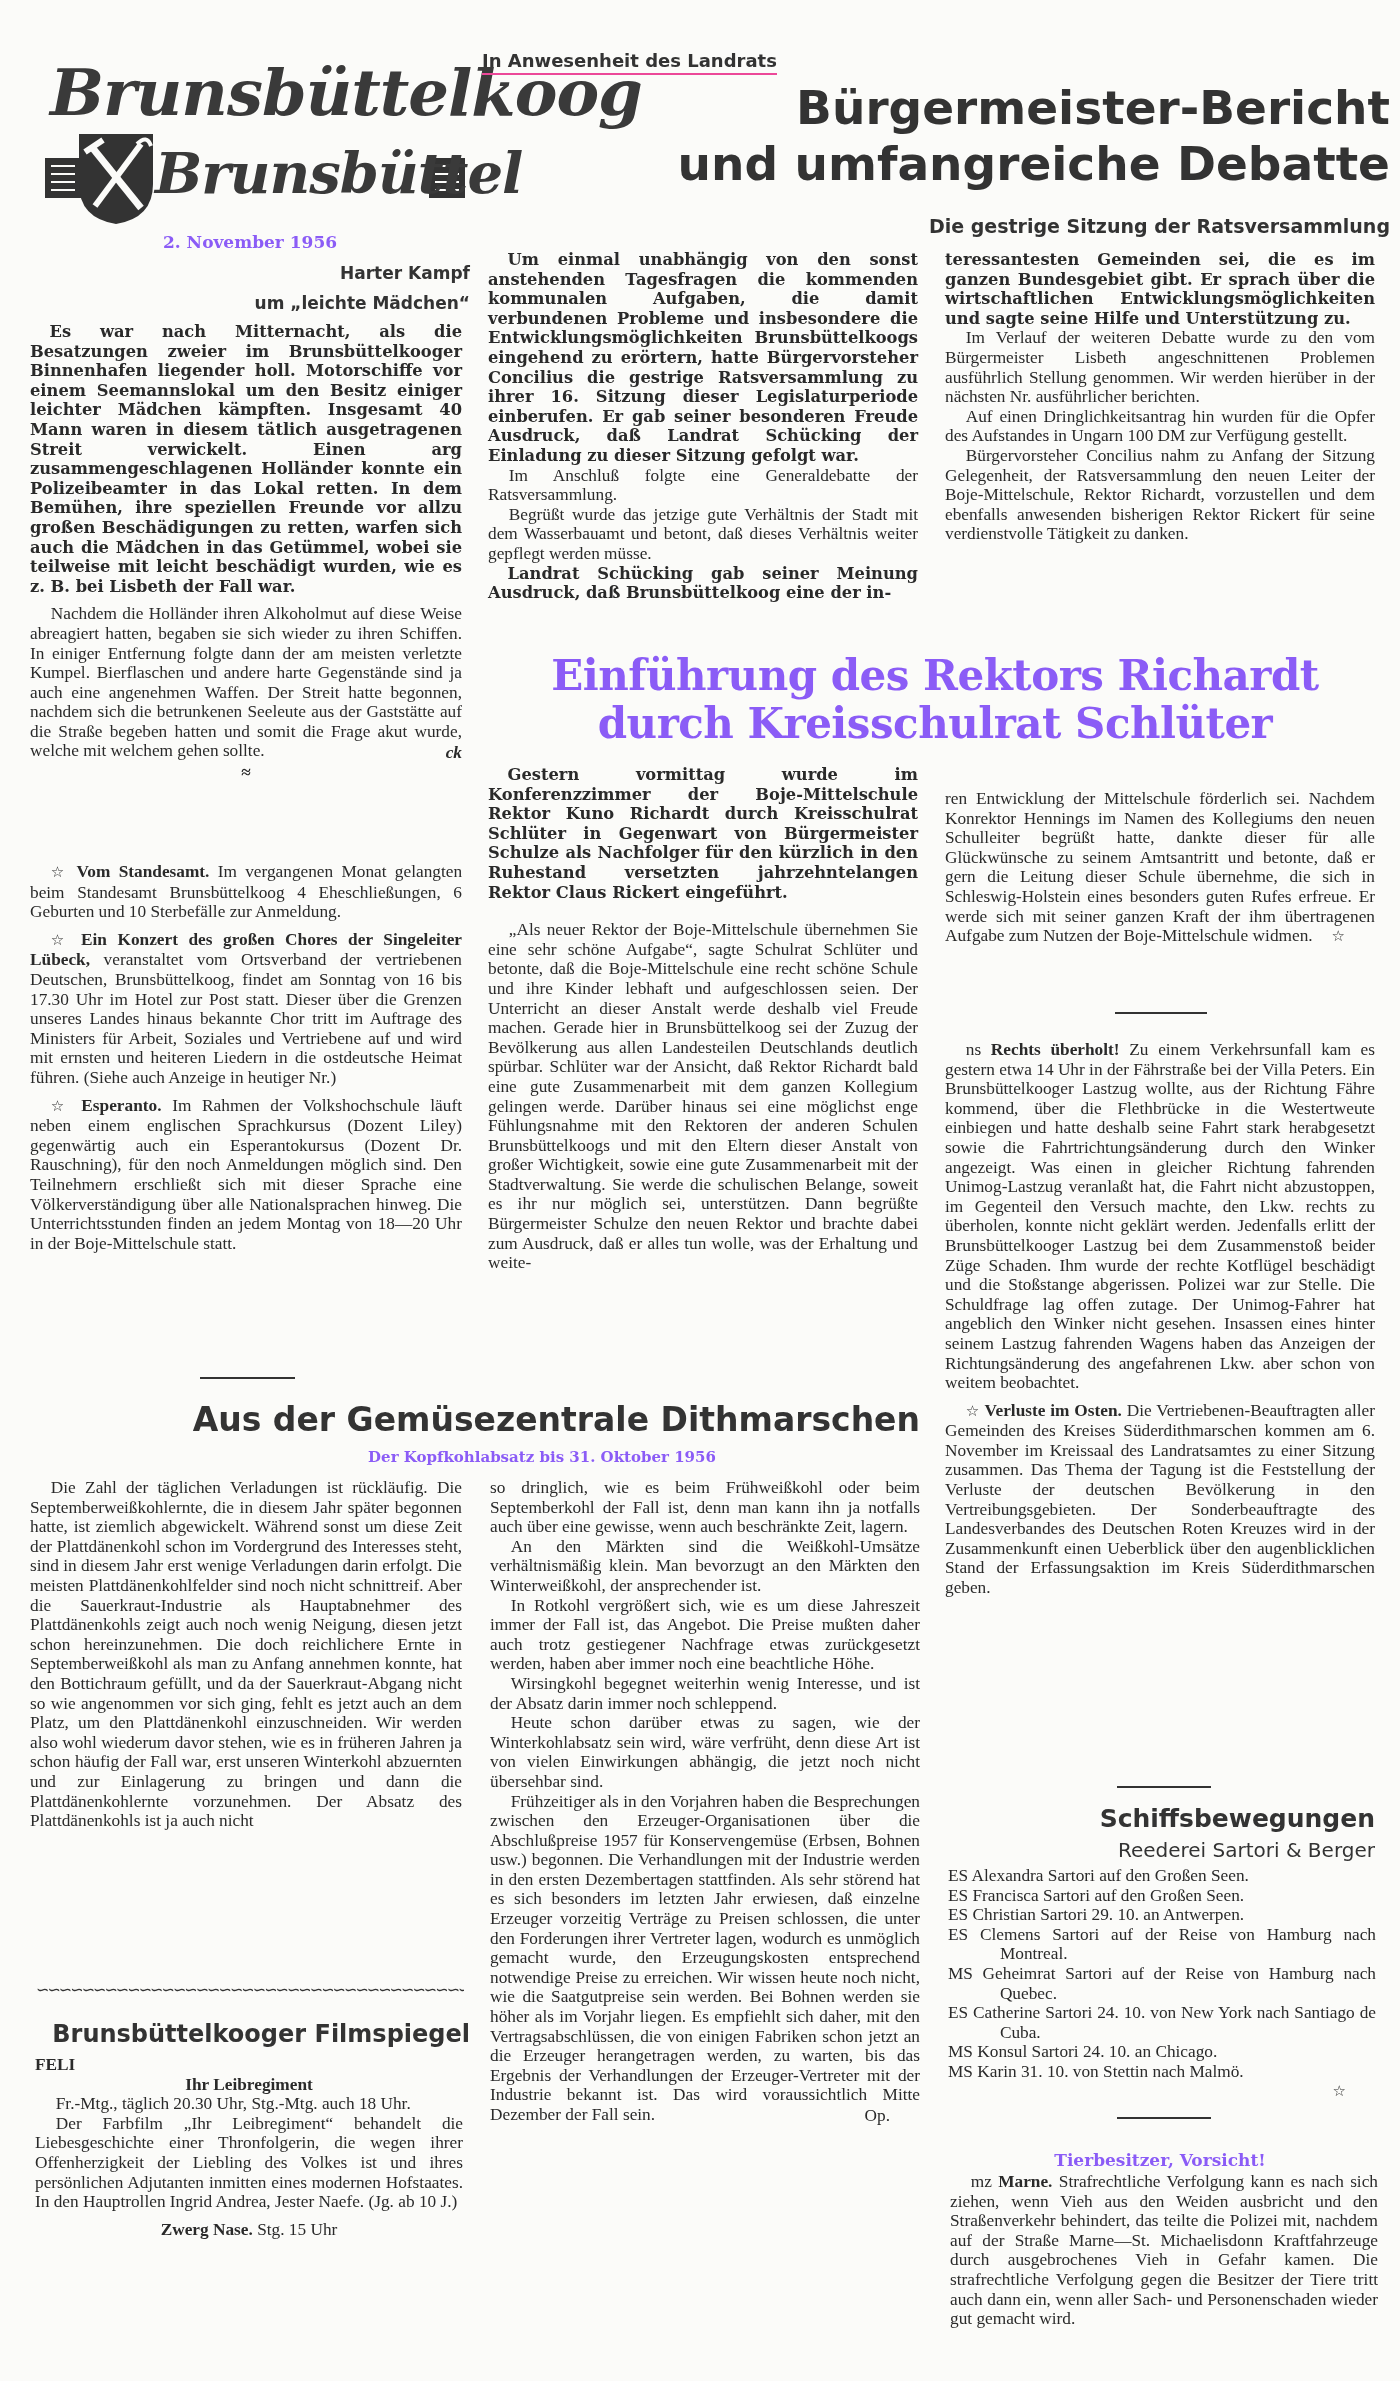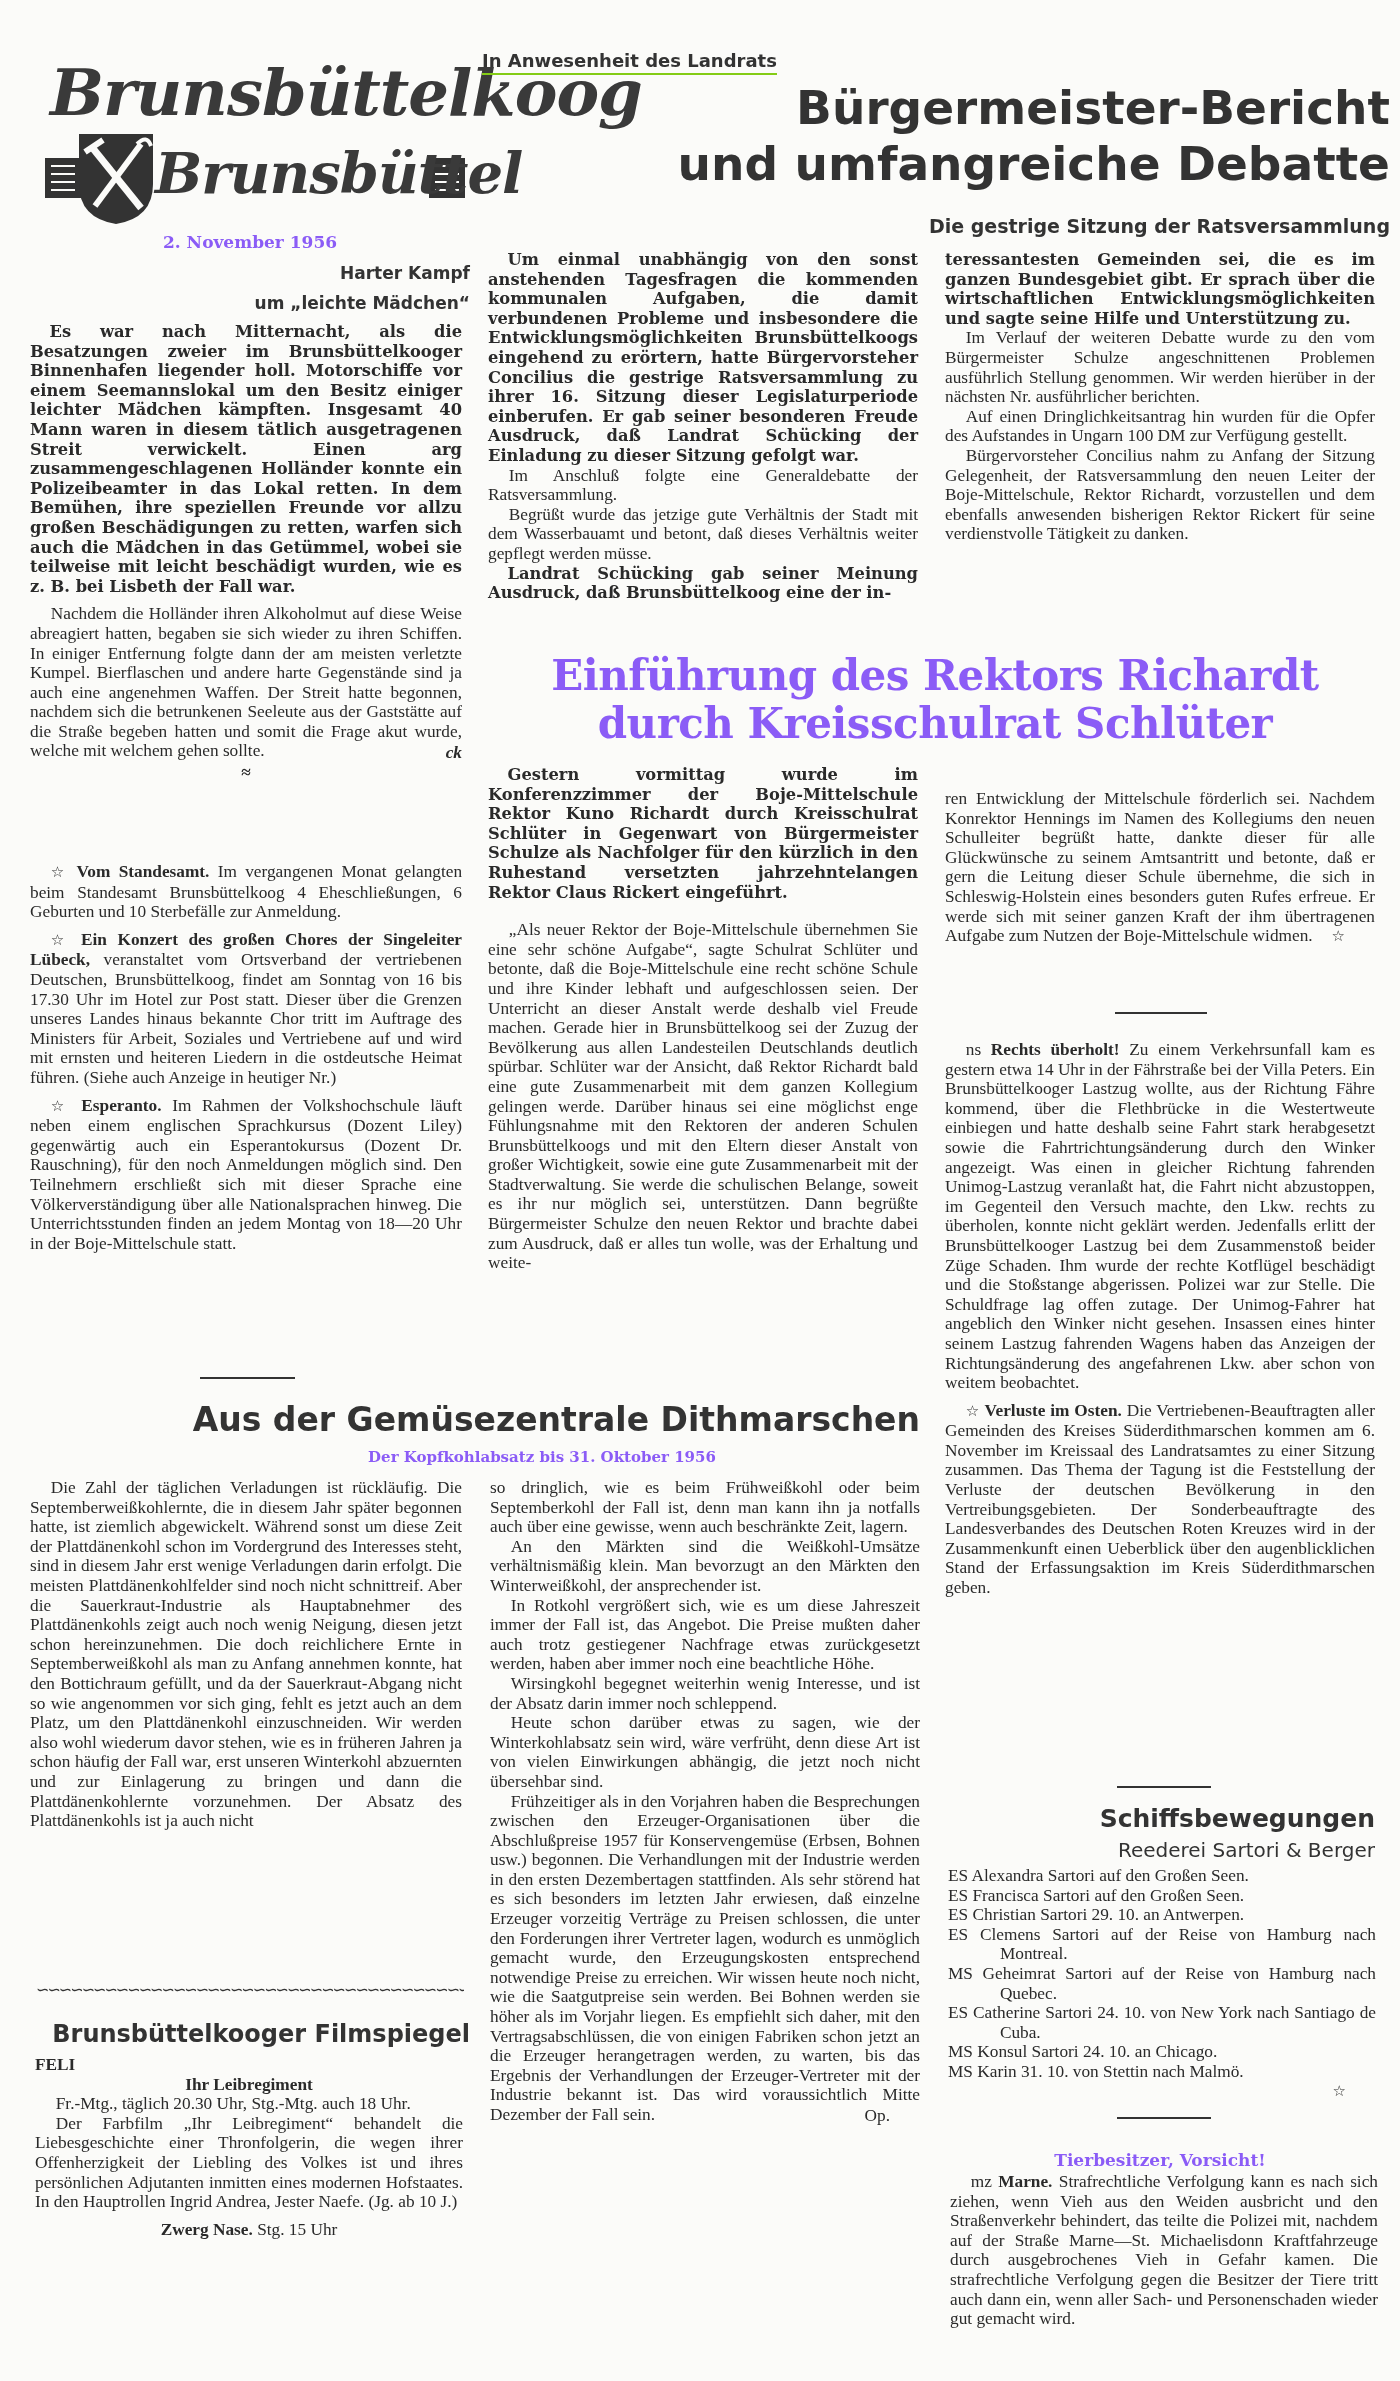--- a/index.html
+++ b/index.html
@@ -62,35 +62,35 @@
   <div class="center" style="font-weight:bold;">≈</div>
 </div>
 
 <div class="col" style="left:30px;top:862px;width:432px;">
   <p><span class="star">☆</span> <b>Vom Standesamt.</b> <span>Im vergangenen Monat gelangten beim Standesamt Brunsbüttelkoog 4 Eheschließungen, 6 Geburten und 10 Sterbefälle zur Anmeldung.</span></p>
   <p class="gap"><span class="star">☆</span> <b>Ein Konzert des großen Chores der Singeleiter Lübeck,</b> <span>veranstaltet vom Ortsverband der vertriebenen Deutschen, Brunsbüttelkoog, findet am Sonntag von 16 bis 17.30 Uhr im Hotel zur Post statt. Dieser über die Grenzen unseres Landes hinaus bekannte Chor tritt im Auftrage des Ministers für Arbeit, Soziales und Vertriebene auf und wird mit ernsten und heiteren Liedern in die ostdeutsche Heimat führen. (Siehe auch Anzeige in heutiger Nr.)</span></p>
   <p class="gap"><span class="star">☆</span> <b>Esperanto.</b> <span>Im Rahmen der Volkshochschule läuft neben einem englischen Sprachkursus (Dozent Liley) gegenwärtig auch ein Esperantokursus (Dozent Dr. Rauschning), für den noch Anmeldungen möglich sind. Den Teilnehmern erschließt sich mit dieser Sprache eine Völkerverständigung über alle Nationalsprachen hinweg. Die Unterrichtsstunden finden an jedem Montag von 18—20 Uhr in der Boje-Mittelschule statt.</span></p>
 </div>
 <div class="rule" style="left:200px;top:1377px;width:95px;"></div>
 
-<div class="abs hl-sans" style="left:482px;top:50px;font-size:18px;text-align:left;border-bottom:2px solid #84cc16;padding-bottom:2px;">In Anwesenheit des Landrats</div>
+<div class="abs hl-sans" style="left:482px;top:50px;font-size:18px;text-align:left;border-bottom:2px solid #ec4899;padding-bottom:2px;">In Anwesenheit des Landrats</div>
 <div class="abs hl-sans" style="left:480px;top:80px;width:910px;font-size:47px;line-height:56px;letter-spacing:0;">
   <div style="padding-left:50px;">Bürgermeister-Bericht</div>
   <div>und umfangreiche Debatte</div>
 </div>
 <div class="abs hl-sans" style="left:480px;top:215px;width:910px;font-size:19px;padding-left:160px;box-sizing:border-box;">Die gestrige Sitzung der Ratsversammlung</div>
 <div class="col" style="left:488px;top:250px;width:430px;">
   <p class="lead">Um einmal unabhängig von den sonst anstehenden Tagesfragen die kommenden kommunalen Aufgaben, die damit verbundenen Probleme und insbesondere die Entwicklungsmöglichkeiten Brunsbüttelkoogs eingehend zu erörtern, hatte Bürgervorsteher Concilius die gestrige Ratsversammlung zu ihrer 16. Sitzung dieser Legislaturperiode einberufen. Er gab seiner besonderen Freude Ausdruck, daß Landrat Schücking der Einladung zu dieser Sitzung gefolgt war.</p>
   <p>Im Anschluß folgte eine Generaldebatte der Ratsversammlung.</p>
   <p>Begrüßt wurde das jetzige gute Verhältnis der Stadt mit dem Wasserbauamt und betont, daß dieses Verhältnis weiter gepflegt werden müsse.</p>
   <p class="lead">Landrat Schücking gab seiner Meinung Ausdruck, daß Brunsbüttelkoog eine der in-</p>
 </div>
 <div class="col" style="left:945px;top:250px;width:430px;">
   <p class="lead" style="text-indent:0">teressantesten Gemeinden sei, die es im ganzen Bundesgebiet gibt. Er sprach über die wirtschaftlichen Entwicklungsmöglichkeiten und sagte seine Hilfe und Unterstützung zu.</p>
-  <p>Im Verlauf der weiteren Debatte wurde zu den vom Bürgermeister Schulze angeschnittenen Problemen ausführlich Stellung genommen. Wir werden hierüber in der nächsten Nr. ausführlicher berichten.</p>
+  <p>Im Verlauf der weiteren Debatte wurde zu den vom Bürgermeister Lisbeth angeschnittenen Problemen ausführlich Stellung genommen. Wir werden hierüber in der nächsten Nr. ausführlicher berichten.</p>
   <p>Auf einen Dringlichkeitsantrag hin wurden für die Opfer des Aufstandes in Ungarn 100 DM zur Verfügung gestellt.</p>
   <p>Bürgervorsteher Concilius nahm zu Anfang der Sitzung Gelegenheit, der Ratsversammlung den neuen Leiter der Boje-Mittelschule, Rektor Richardt, vorzustellen und dem ebenfalls anwesenden bisherigen Rektor Rickert für seine verdienstvolle Tätigkeit zu danken.</p>
 </div>
 
 <div class="abs hl" style="left:480px;top:652px;width:910px;font-size:42px;line-height:48px;">
   <div>Einführung des Rektors Richardt</div>
   <div>durch Kreisschulrat Schlüter</div>
 </div>
 <div class="col" style="left:488px;top:765px;width:430px;">
   <p class="lead">Gestern vormittag wurde im Konferenzzimmer der Boje-Mittelschule Rektor Kuno Richardt durch Kreisschulrat Schlüter in Gegenwart von Bürgermeister Schulze als Nachfolger für den kürzlich in den Ruhestand versetzten jahrzehntelangen Rektor Claus Rickert eingeführt.</p>

